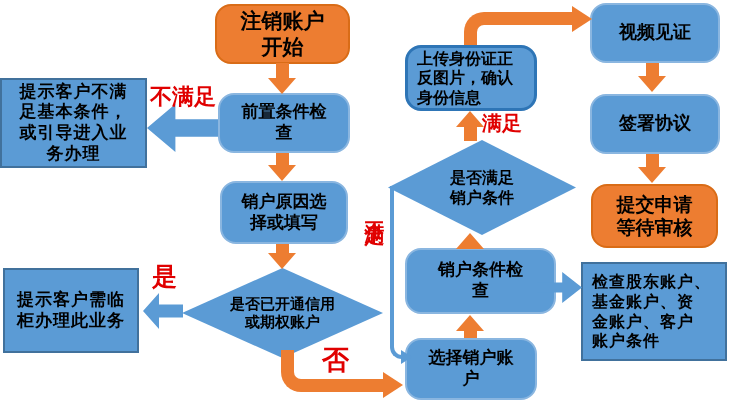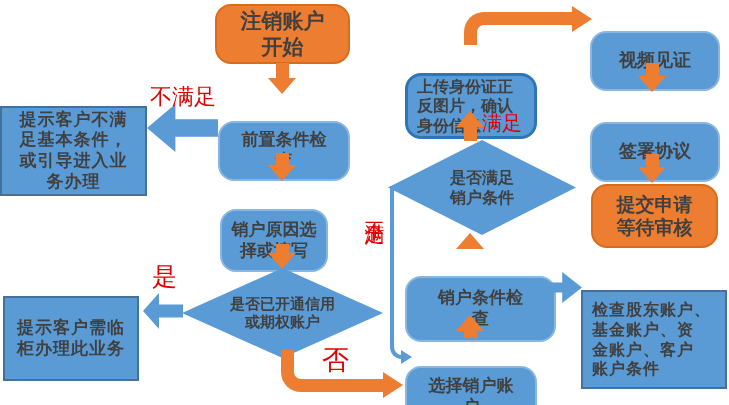--- a/index.html
+++ b/index.html
@@ -1,23 +1,23 @@
 <!DOCTYPE html>
 <html style="--orange: #ED7D31; --blue: #5B9BD5; --blue-dark: #2E75B6; --border-blue: #41719C; --red: #E00000; --background: #FFFFFF;"><head>
 <meta charset="utf-8">
 <style>
   html,body{margin:0;padding:0;background:#fff;font-family:"Liberation Sans",sans-serif;}
   #canvas{position:relative;width:729px;height:405px;background:var(--background,#fff);overflow:hidden;}
 
   .node{position:absolute;display:flex;align-items:center;justify-content:center;
-        color:#404040;text-align:center;white-space:pre-line;box-sizing:border-box;
+        color:#000000;text-align:center;white-space:pre-line;box-sizing:border-box;
         line-height:1.22;font-weight:700;}
   .rounded{border-radius:16px;}
   .orange{background:var(--orange);border:2px solid #d96c17;}
-  .blue{background:var(--blue);border:2px solid #8ab6e0;margin-top:28px;}
+  .blue{background:var(--blue);border:2px solid #8ab6e0;}
   .rect{border-radius:0;border:2px solid var(--border-blue);}
   .diamond{clip-path:polygon(50% 0,100% 50%,50% 100%,0 50%);background:var(--blue);border:none;}
   .leftalign{justify-content:flex-start;text-align:left;padding-left:9px;}
 
   .shaft{position:absolute;background:var(--orange);}
   .head-down{position:absolute;width:0;height:0;border-left:14px solid transparent;
              border-right:14px solid transparent;border-top:16px solid var(--orange);}
   .head-up{position:absolute;width:0;height:0;border-left:14px solid transparent;
            border-right:14px solid transparent;border-bottom:16px solid var(--orange);}
   .head-right{position:absolute;width:0;height:0;border-top:13px solid transparent;
@@ -29,36 +29,36 @@
 
   .blk-left{position:absolute;background:var(--blue);
             clip-path:polygon(0 50%,40% 0,40% 32%,100% 32%,100% 68%,40% 68%,40% 100%);}
   .blk-right{position:absolute;background:var(--blue);
              clip-path:polygon(0 34%,56% 34%,56% 0,100% 50%,56% 100%,56% 66%,0 66%);}
   .thin-elbow{position:absolute;border-left:4px solid var(--blue);
               border-bottom:4px solid var(--blue);border-bottom-left-radius:12px;box-sizing:border-box;}
   .thin-head{position:absolute;width:0;height:0;border-top:7px solid transparent;
              border-bottom:7px solid transparent;border-left:11px solid var(--blue);}
 
-  .rlabel{position:absolute;color:var(--red);font-weight:400;
+  .rlabel{position:absolute;color:var(--red);font-weight:700;
           font-family:"Liberation Serif",serif;}
   .vertical{writing-mode:vertical-rl;text-orientation:upright;letter-spacing:2px;}
 </style>
 </head>
 <body>
 
 <div id="canvas">
 
   <div class="node rounded orange" style="left:215px;top:4px;width:135px;height:60px;font-size:21px;">注销账户
 开始</div>
 
   <div class="node rounded blue" style="left:218px;top:93px;width:132px;height:60px;font-size:17px;">前置条件检
 查</div>
 
-  <div class="node rounded blue" style="left:220px;top:181px;width:108px;height:63px;font-size:17px;">销户原因选
+  <div class="node rounded blue" style="left:220px;top:181px;width:128px;height:63px;font-size:17px;">销户原因选
 择或填写</div>
 
   <div class="node diamond" style="left:182px;top:268px;width:201px;height:90px;font-size:15px;">是否已开通信用
 或期权账户</div>
 
   <div class="node rect blue" style="left:0px;top:78px;width:147px;height:90px;font-size:17px;letter-spacing:1px;">提示客户不满
 足基本条件，
 或引导进入业
 务办理</div>
 

